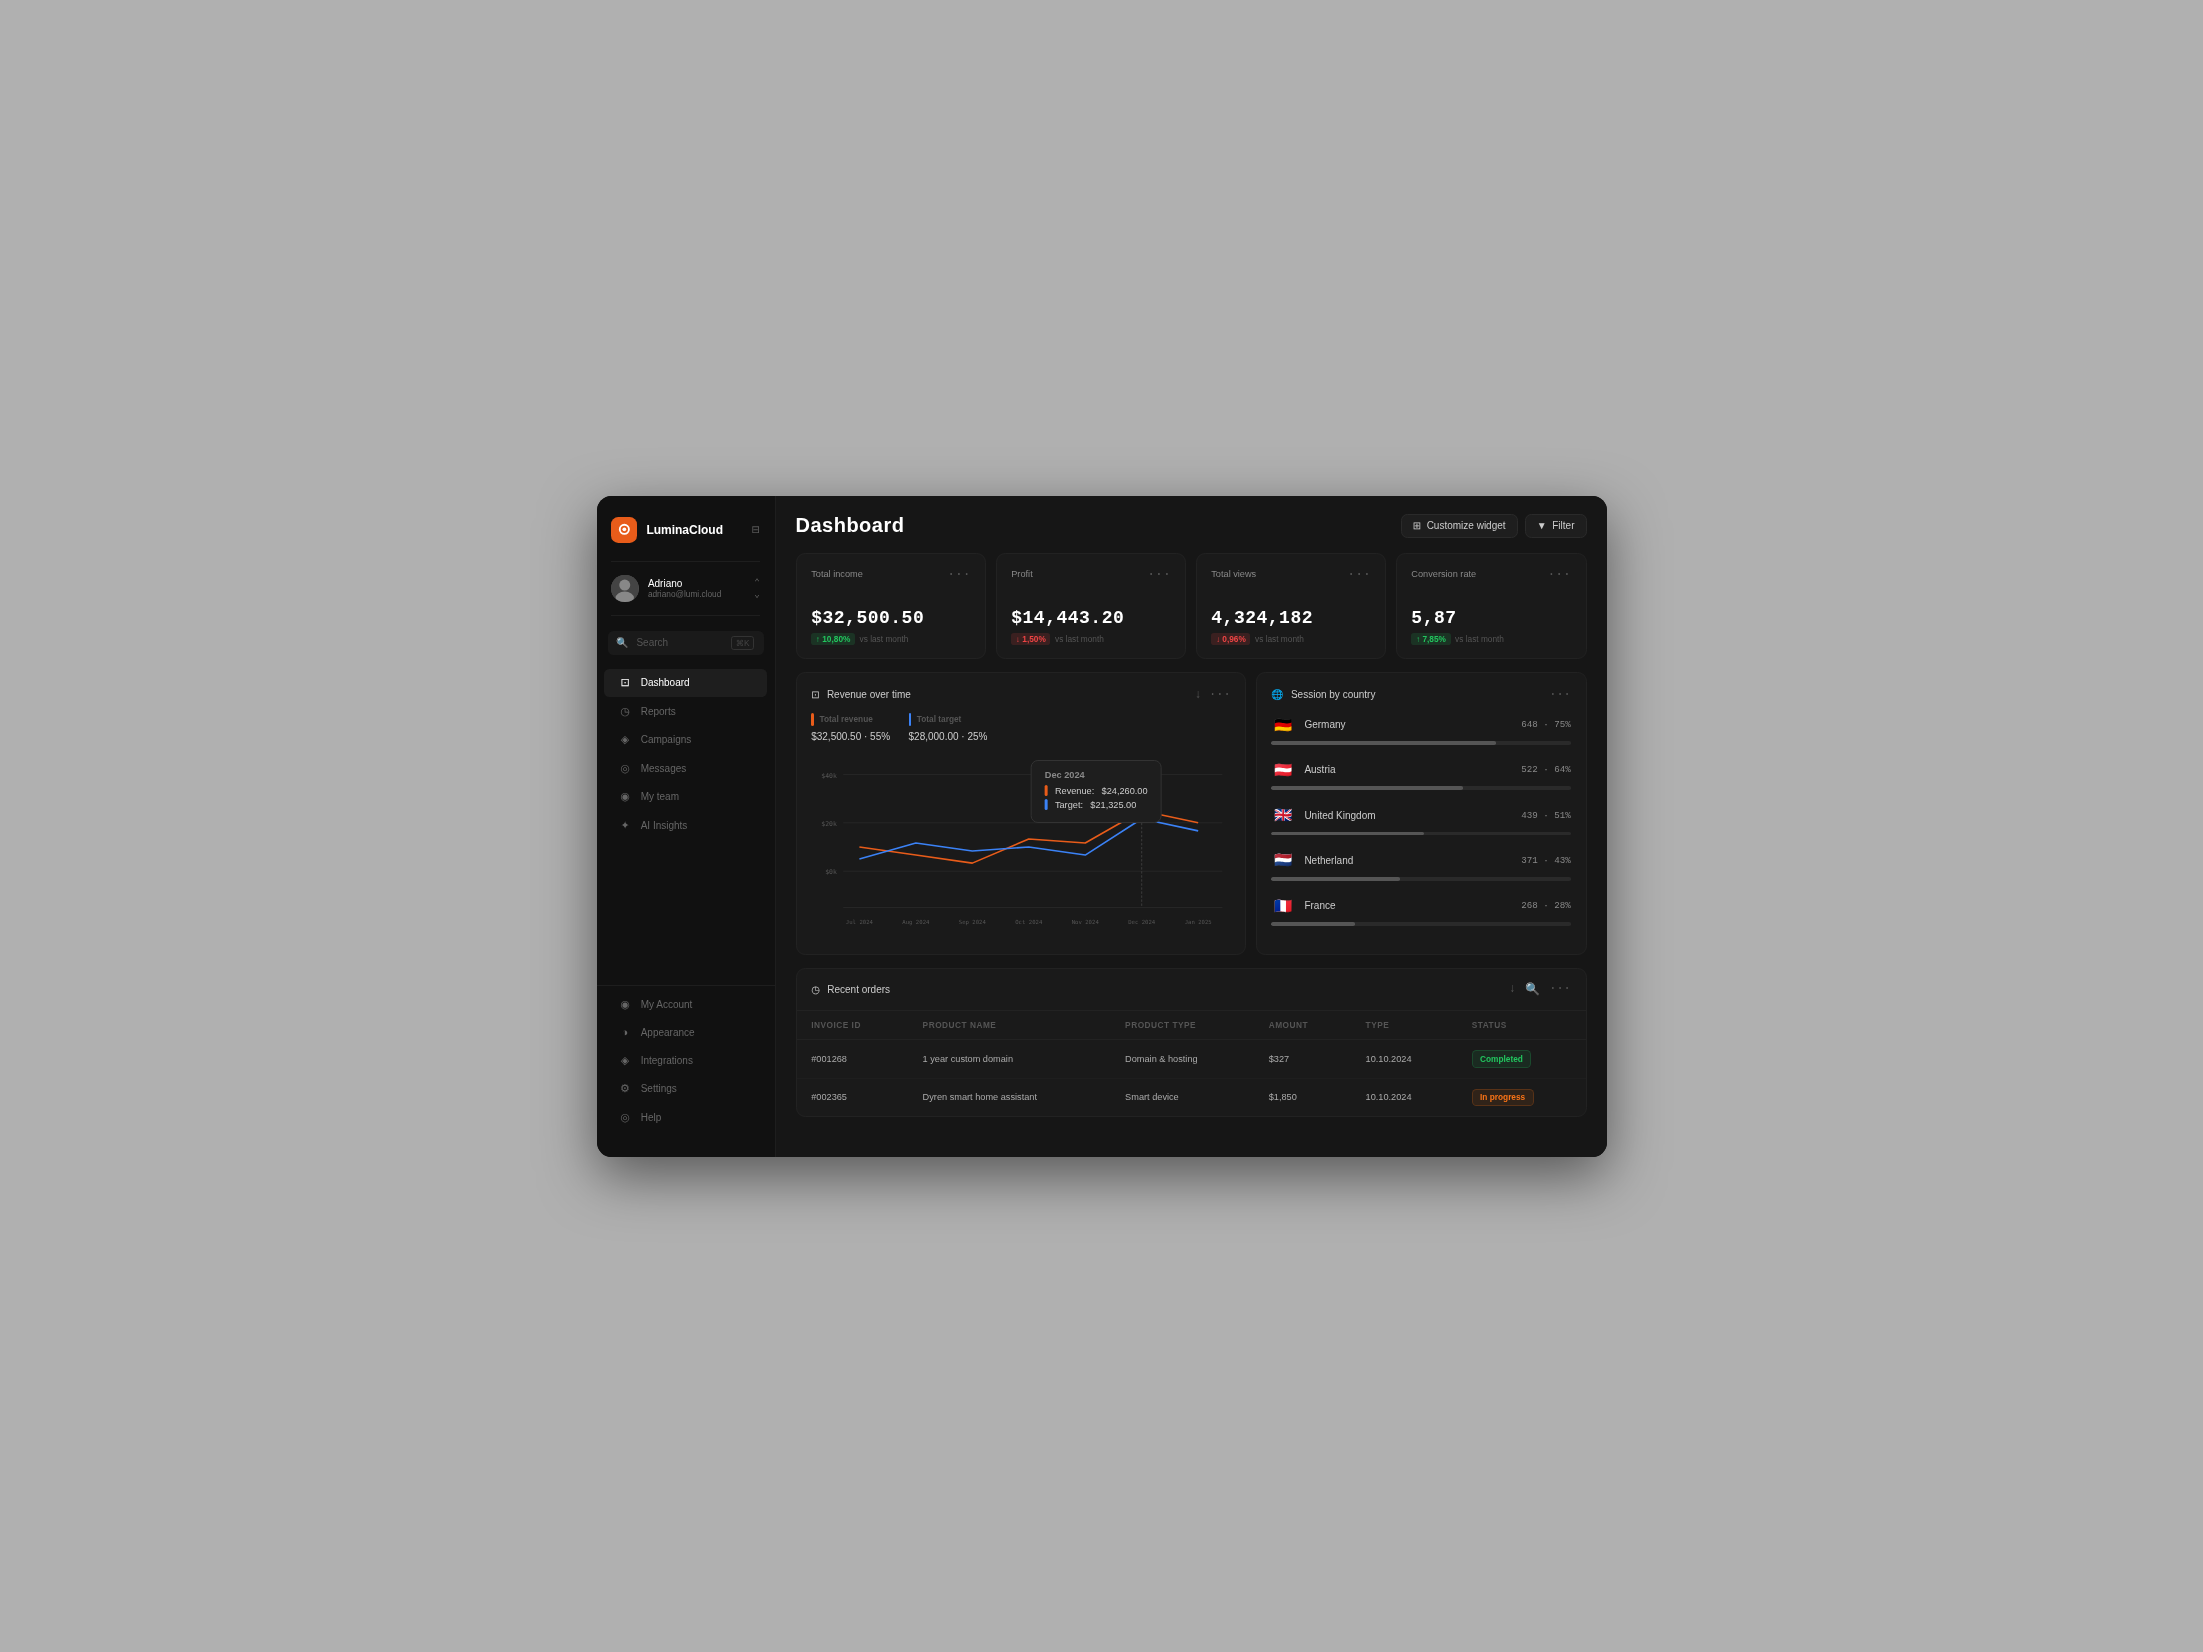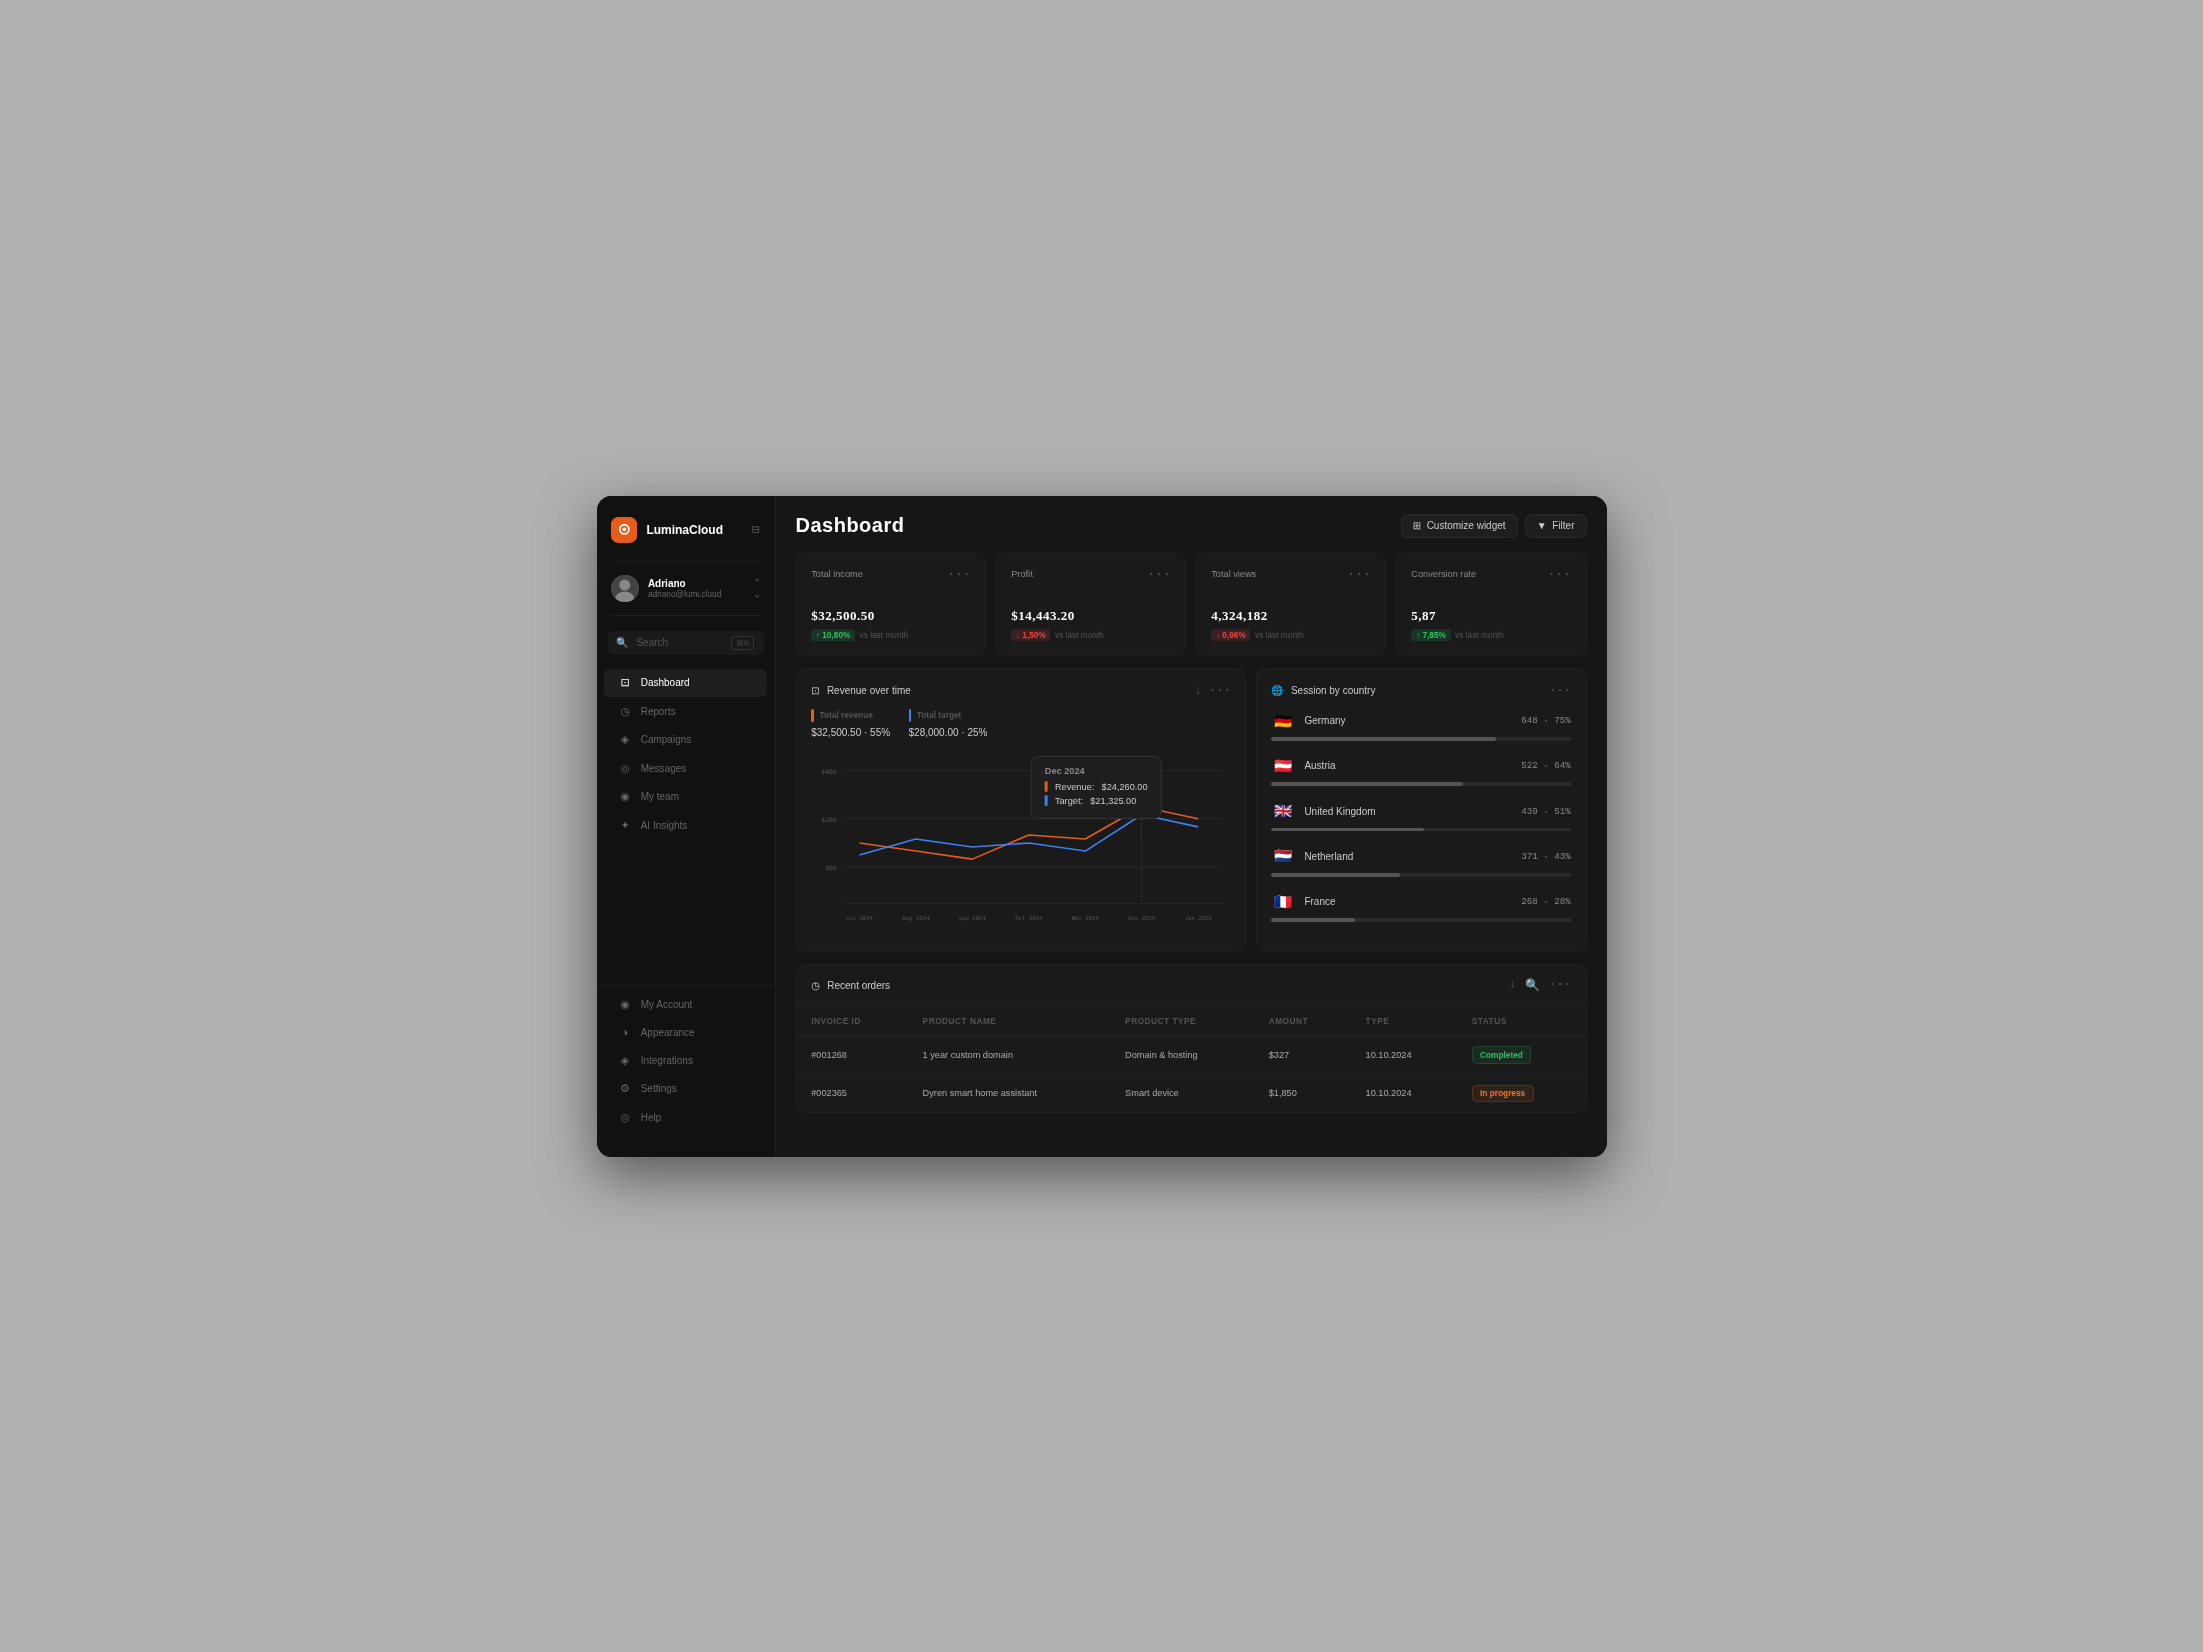--- a/index.html
+++ b/index.html
@@ -83,21 +83,21 @@
       align-items: center;
       justify-content: center;
       color: #ccc;
       font-size: 11px;
     }
     .user-info { flex: 1; }
     .user-name {
       color: #ffffff;
       font-size: 10px;
       font-family: sans-serif;
-      font-weight: 700;
+      font-weight: 400;
     }
     .user-email {
       color: #666;
       font-size: 8.3px;
       font-family: sans-serif;
     }
     .user-chevron { color: #666; font-size: 9.2px; }
     .sidebar-search {
       display: flex;
       align-items: center;
@@ -192,23 +192,23 @@
       margin-bottom: 26px;
     }
     .stat-label {
       color: #888;
       font-size: 9.2px;
       font-family: sans-serif;
     }
     .stat-more { color: #555; font-size: 13px; cursor: pointer; }
     .stat-value {
       color: #ffffff;
-      font-size: 13px;
+      font-size: 18px;
       font-weight: 700;
-      font-family: Liberation Serif, serif;
+      font-family: Liberation Mono, monospace;
       margin-bottom: 5.5px;
       letter-spacing: 0.5px;
     }
     .stat-change {
       display: flex;
       align-items: center;
       gap: 4.6px;
       font-size: 8.3px;
       font-family: sans-serif;
     }

